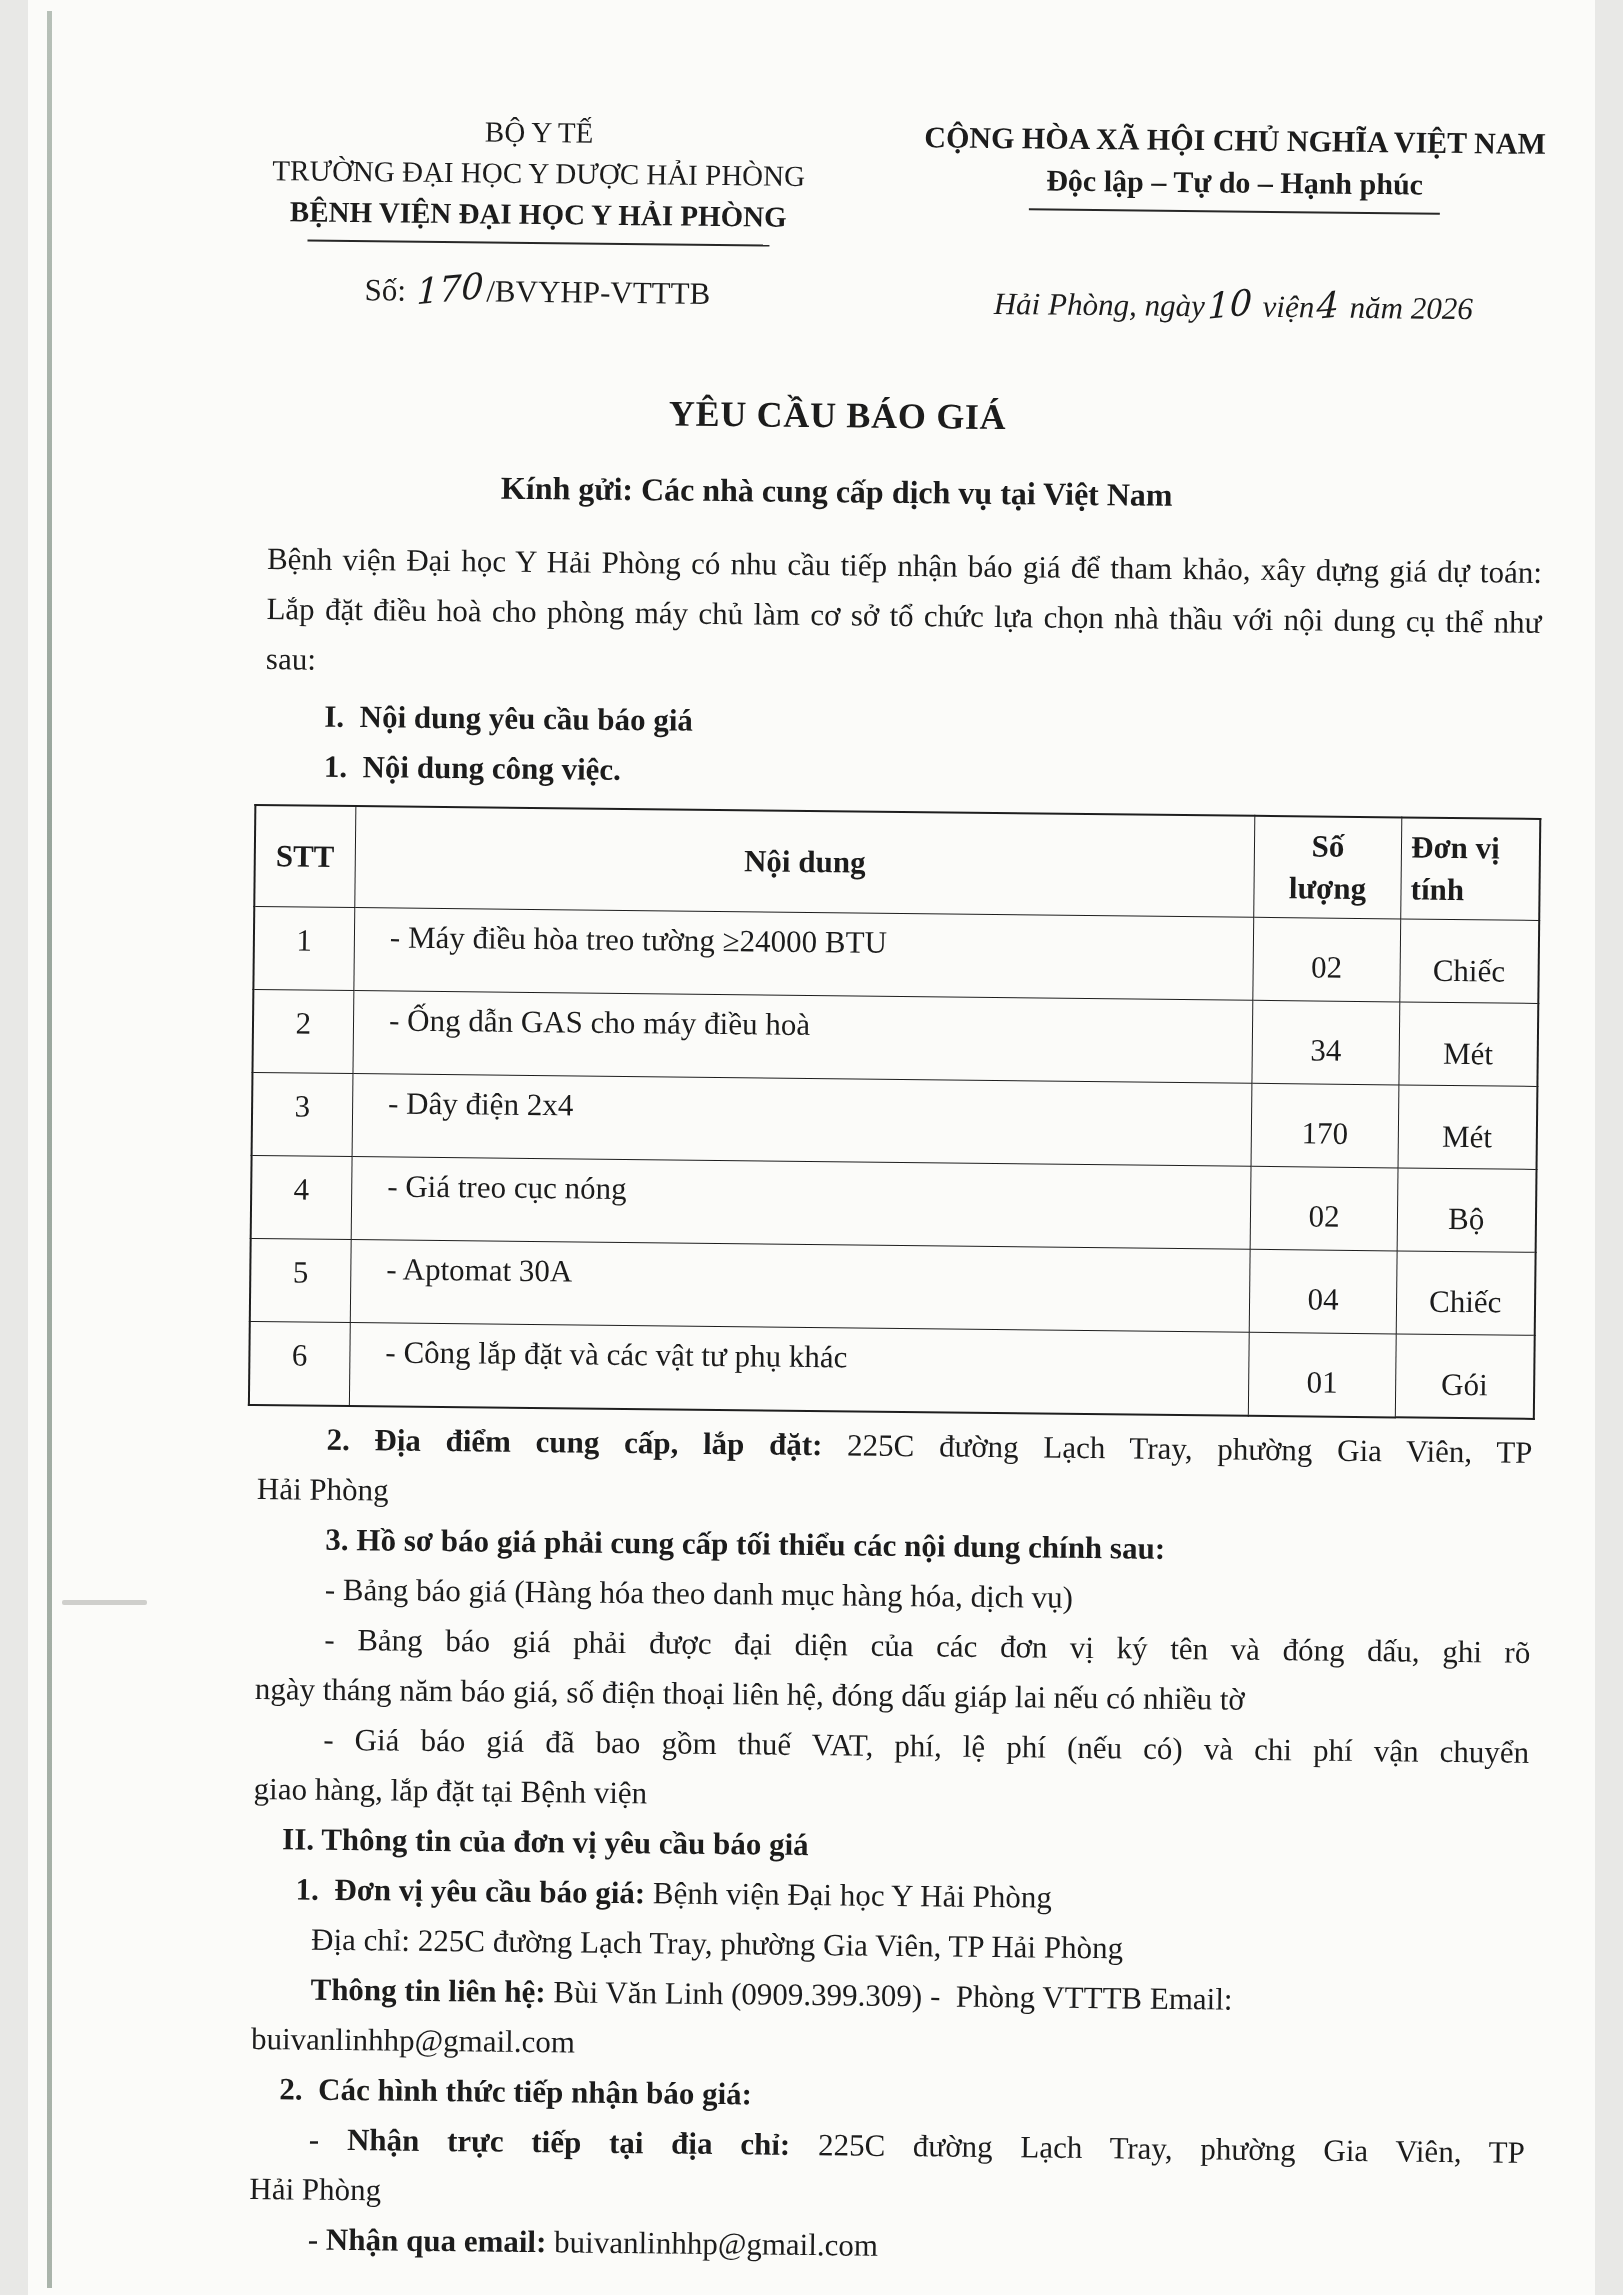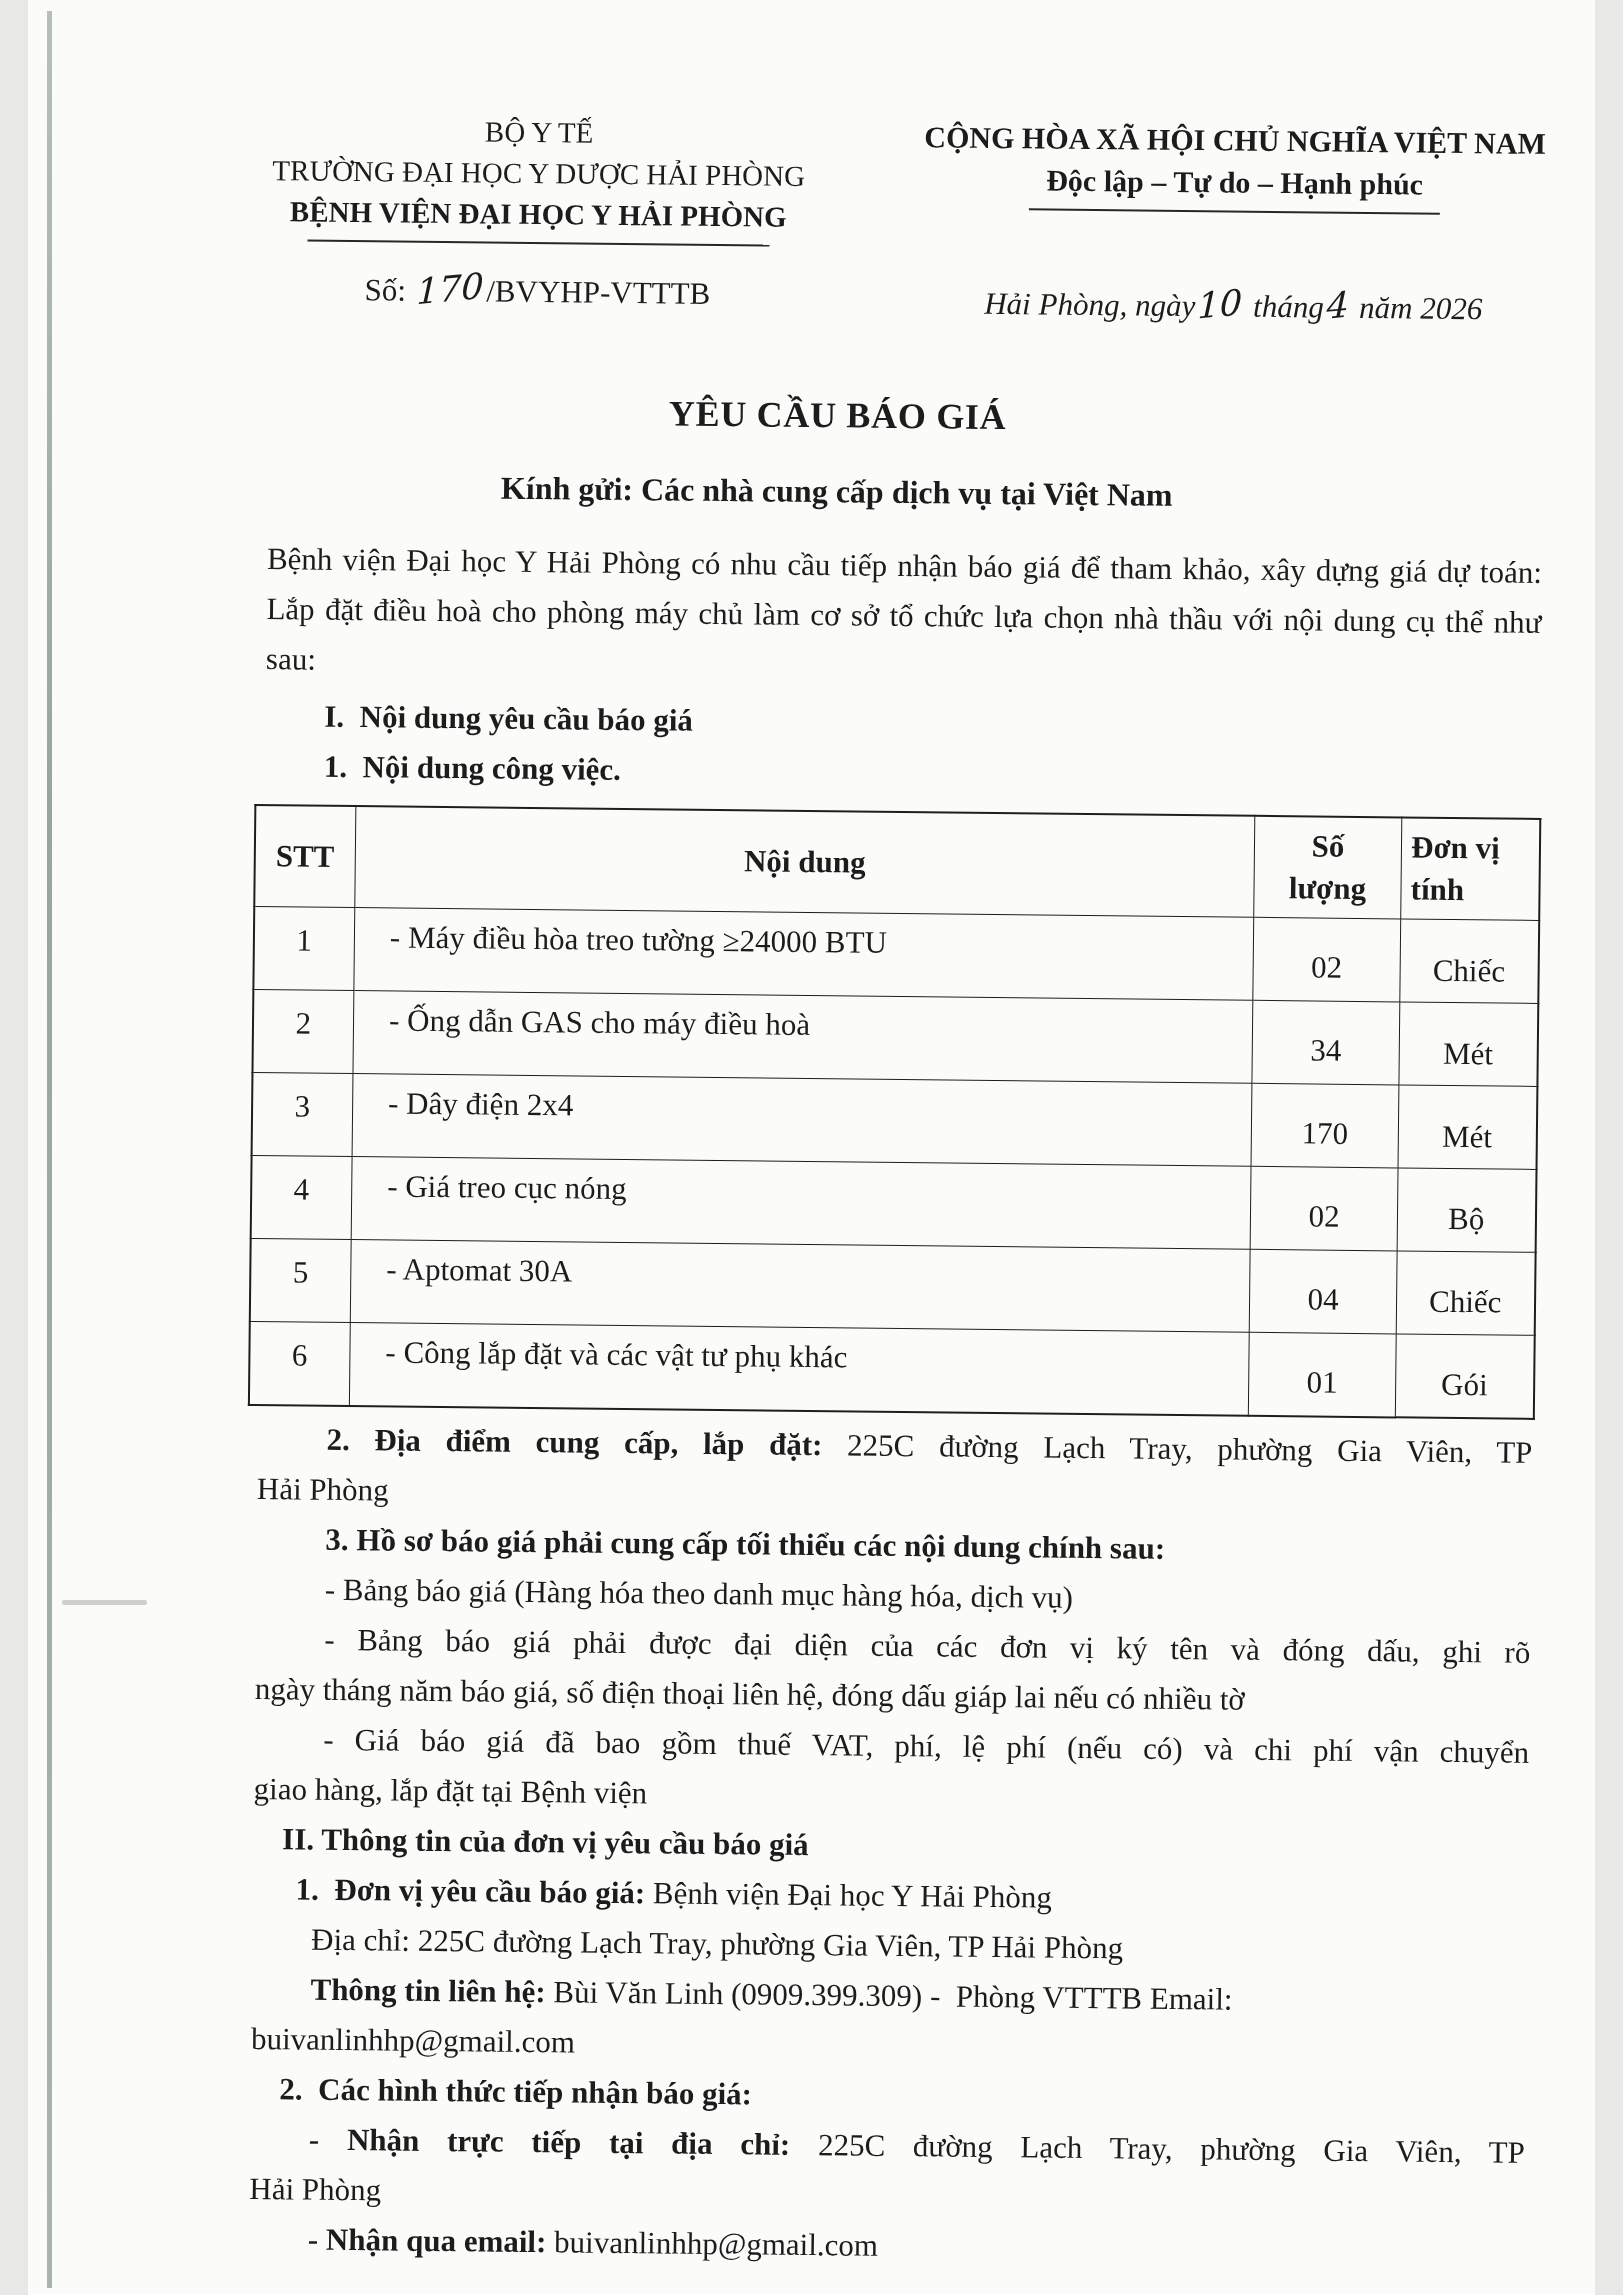--- a/index.html
+++ b/index.html
@@ -81,21 +81,21 @@
           <span>Số:</span>
           <span class="hand">170</span><span>/BVYHP-VTTTB</span>
         </div>
       </div>
       <div class="hdr-right">
         <div class="bold">CỘNG HÒA XÃ HỘI CHỦ NGHĨA VIỆT NAM</div>
         <div class="bold">Độc lập – Tự do – Hạnh phúc</div>
         <div class="rule rule-right"></div>
         <div class="date-line">
           <span>Hải Phòng, ngày</span><span class="hand">10</span>
-          <span>tháng</span><span class="hand">4</span>
+          <span>viện</span><span class="hand">4</span>
           <span>năm 2026</span>
         </div>
       </div>
     </div>
 
     <div class="doc-title">YÊU CẦU BÁO GIÁ</div>
     <div class="salutation">Kính gửi: Các nhà cung cấp dịch vụ tại Việt Nam</div>
 
     <div class="body">
       <p class="p intro">Bệnh viện Đại học Y Hải Phòng có nhu cầu tiếp nhận báo giá để tham khảo, xây dựng giá dự toán: Lắp đặt điều hoà cho phòng máy chủ làm cơ sở tổ chức lựa chọn nhà thầu với nội dung cụ thể như sau:</p>

